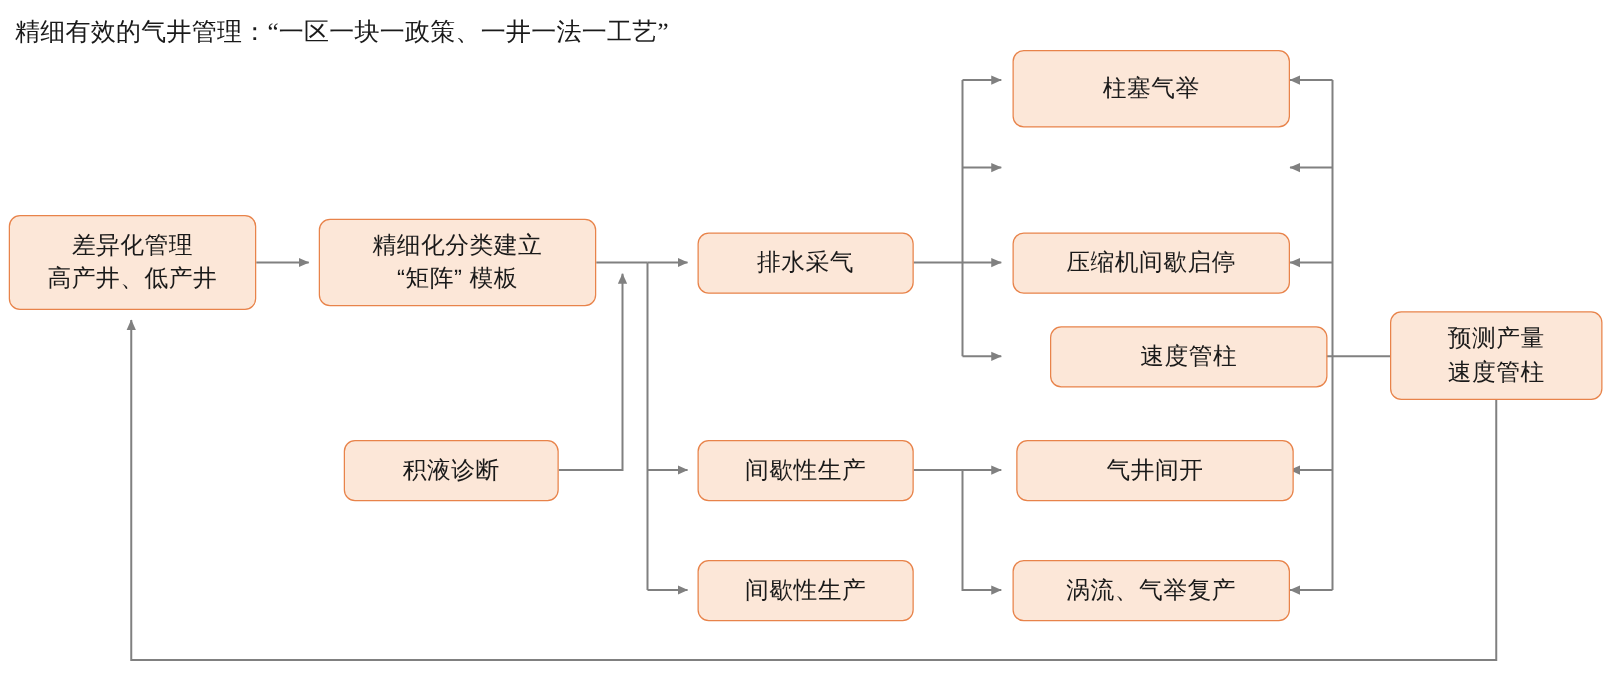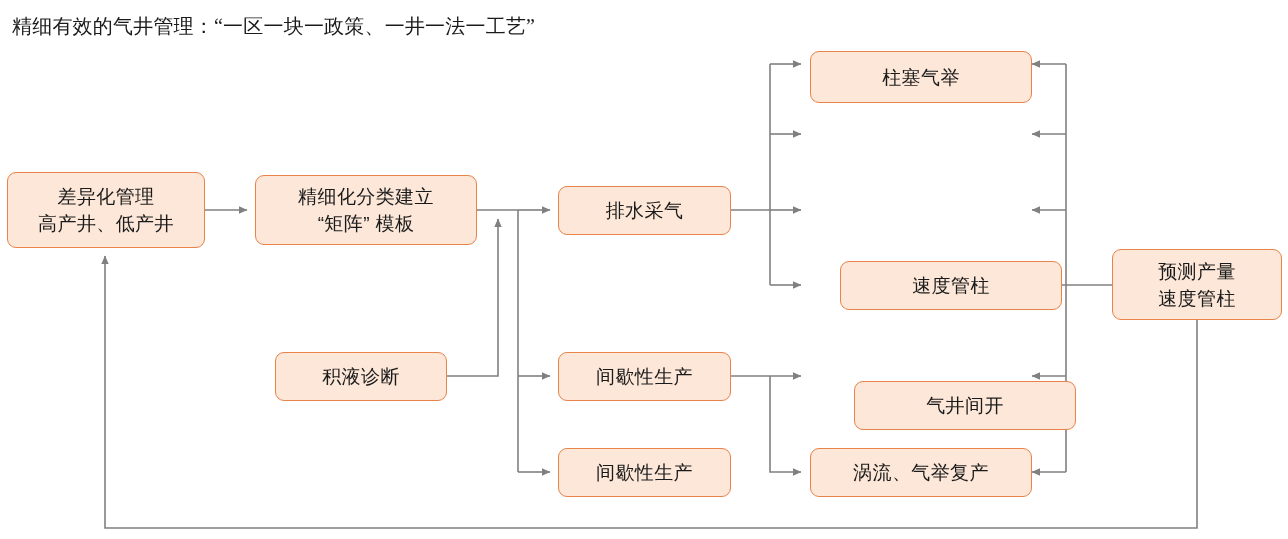--- a/index.html
+++ b/index.html
@@ -118,26 +118,27 @@
 “矩阵” 模板</div>
 
   <div class="node" style="left:275px; top:352px; width:172px; height:49px;">积液诊断</div>
 
   <div class="node" style="left:558px; top:186px; width:173px; height:49px;">排水采气</div>
 
   <div class="node" style="left:558px; top:352px; width:173px; height:49px;">间歇性生产</div>
 
   <div class="node" style="left:558px; top:448px; width:173px; height:49px;">间歇性生产</div>
 
-  <div class="node" style="left:810px; top:51px;  width:222px; height:52px;">柱塞气举</div>
+  <div class="node" style="left:810px; top:40px;  width:222px; height:62px;">柱塞气举</div>
 
 
+  <div class="node" style="left:810px; top:186px; width:222px; height:49px;">压缩机间歇启停</div>
 
   <div class="node" style="left:810px; top:261px; width:222px; height:49px;margin-left:30px;">速度管柱</div>
 
-  <div class="node" style="left:854px; top:352px; width:222px; height:49px;margin-top:29px;">气井间开</div>
+  <div class="node" style="left:813px; top:352px; width:222px; height:49px;">气井间开</div>
 
   <div class="node" style="left:810px; top:448px; width:222px; height:49px;">涡流、气举复产</div>
 
   <div class="node" style="left:1112px; top:249px; width:170px; height:71px;">预测产量
 速度管柱</div>
 
 </div>
 
 </body></html>

